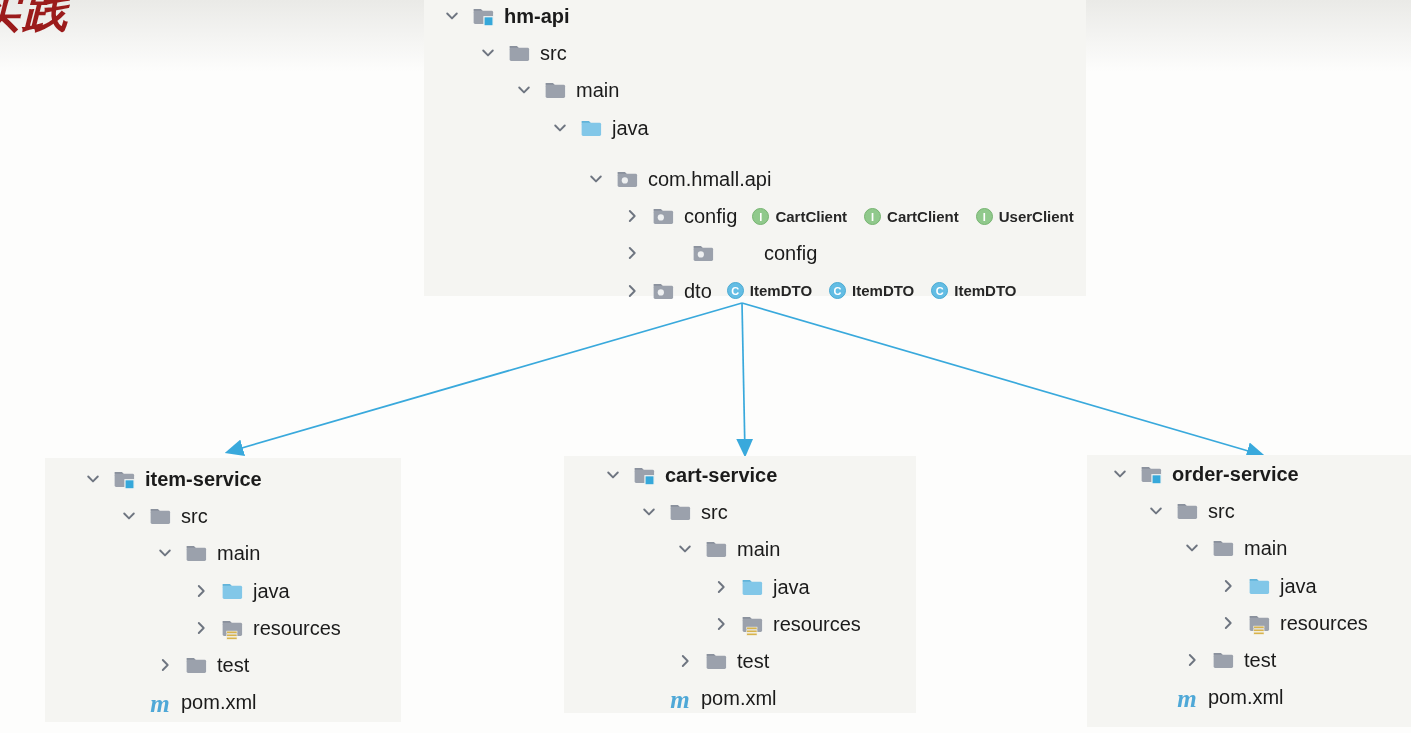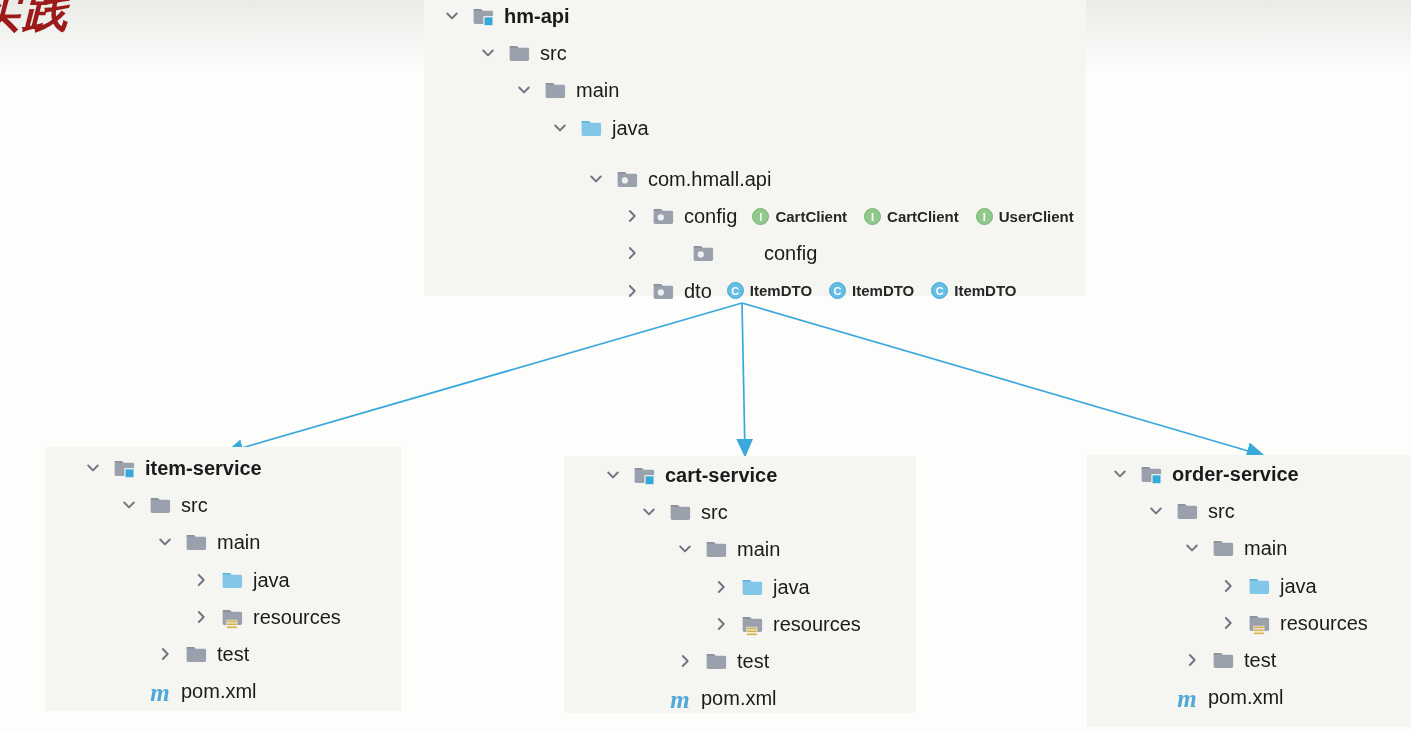--- a/index.html
+++ b/index.html
@@ -6,21 +6,21 @@
   body{font-family:"Liberation Sans", sans-serif; background:#fdfdfc;}
   .stage{position:relative; width:1411px; height:733px; overflow:hidden; background:var(--canvas,#fdfdfc);}
   .stage::before{content:""; position:absolute; left:0; top:0; right:0; height:72px;
     background:linear-gradient(var(--canvas-top,#eaeae7), rgba(250,250,248,0)); pointer-events:none;}
   .watermark{position:absolute; left:-26px; top:-20px; font-family:"Liberation Serif", serif;
     font-style:italic; font-weight:700; font-size:46px; letter-spacing:2px; z-index:3;}
   .arrows{position:absolute; left:0; top:0; z-index:1;}
   .panel{position:absolute; background:var(--panel,#f5f5f2); z-index:2; box-sizing:border-box;}
   .p-hm   {left:424px; top:0px;   width:662px; height:296px; padding-left:16px;}
   .p-hm .tree{margin-top:-3px;}
-  .p-item {left:45px;  top:447px; width:356px; height:264px; padding-left:36px; padding-top:2px;}
+  .p-item {left:45px;  top:458px; width:356px; height:264px; padding-left:36px; padding-top:2px;}
   .p-cart {left:564px; top:456px; width:352px; height:257px; padding-left:37px;}
   .p-order{left:1087px;top:455px; width:324px; height:272px; padding-left:21px;}
   .row{height:37.3px; display:flex; align-items:center; white-space:nowrap;
        font-size:20px; color:var(--label,#1b1b1b); cursor:default;}
   .row .chev{width:23px; height:23px; display:flex; align-items:center; justify-content:center;
        margin-right:8px; flex:none;}
   .row .nodeicon{width:24px; height:24px; display:flex; align-items:end; justify-content:center;
        margin-right:9px; flex:none; position:relative;}
   .row .lbl{line-height:1;}
   .row .lbl.bold{font-weight:700;}

